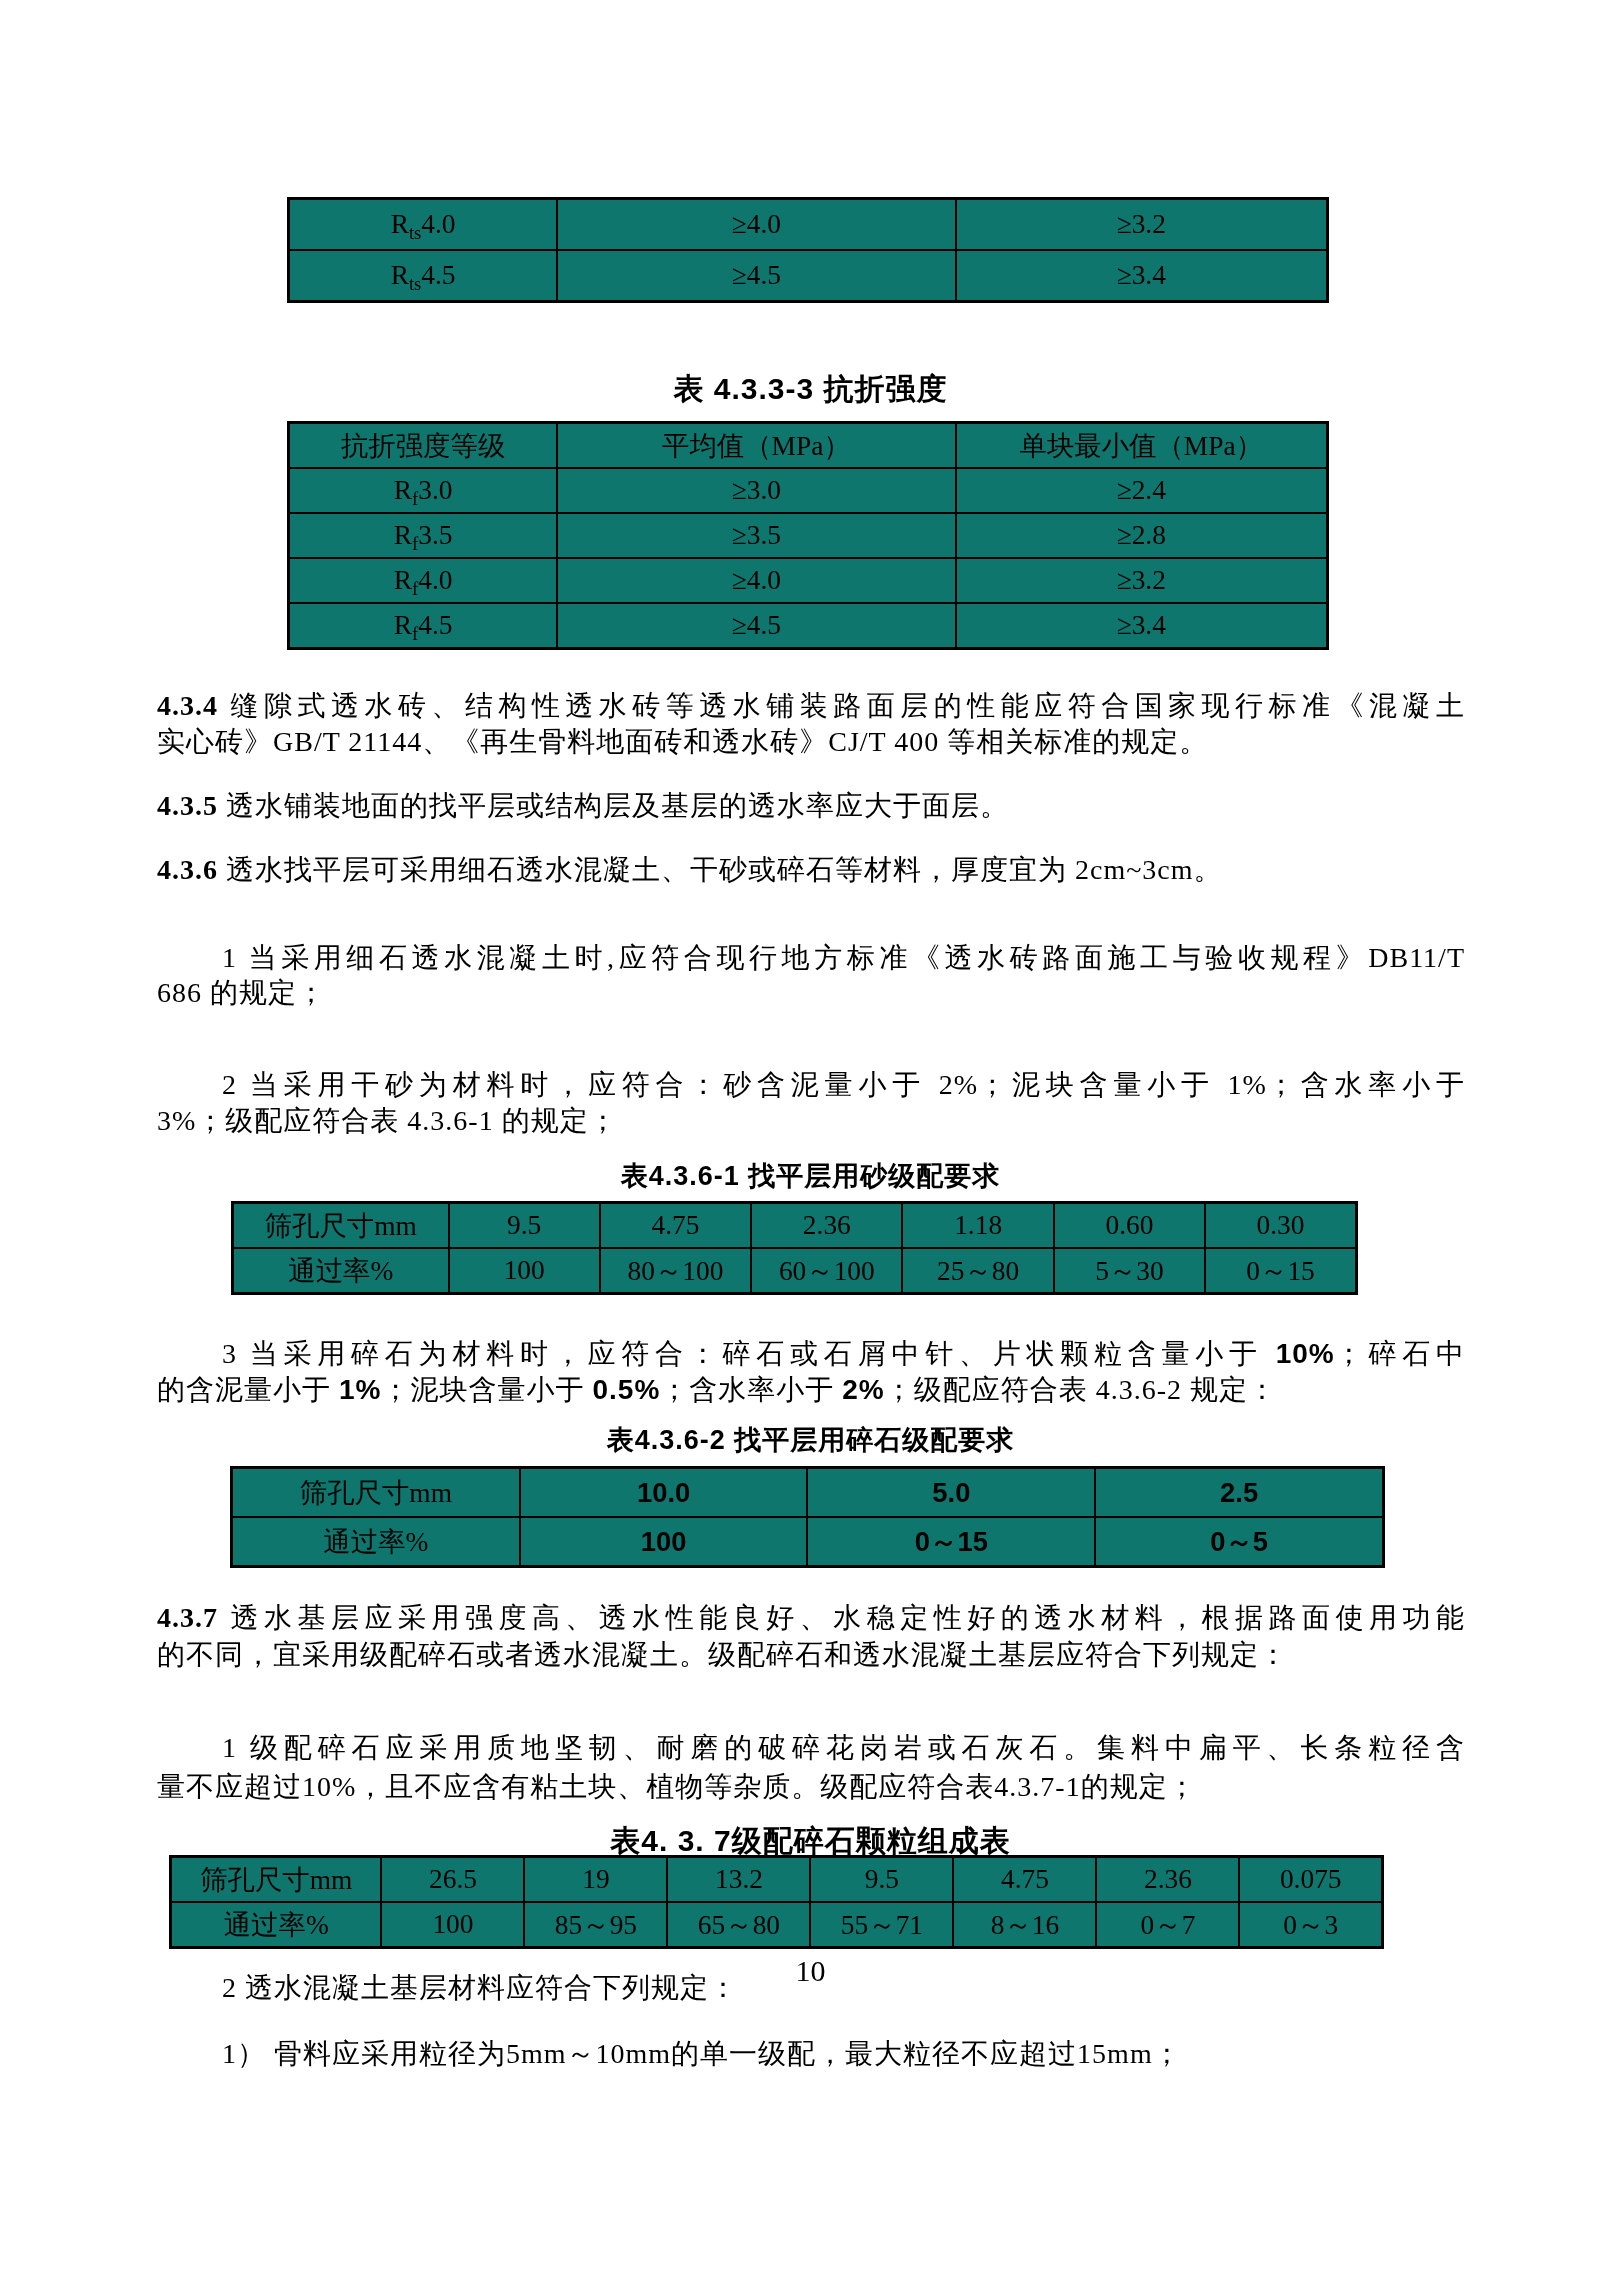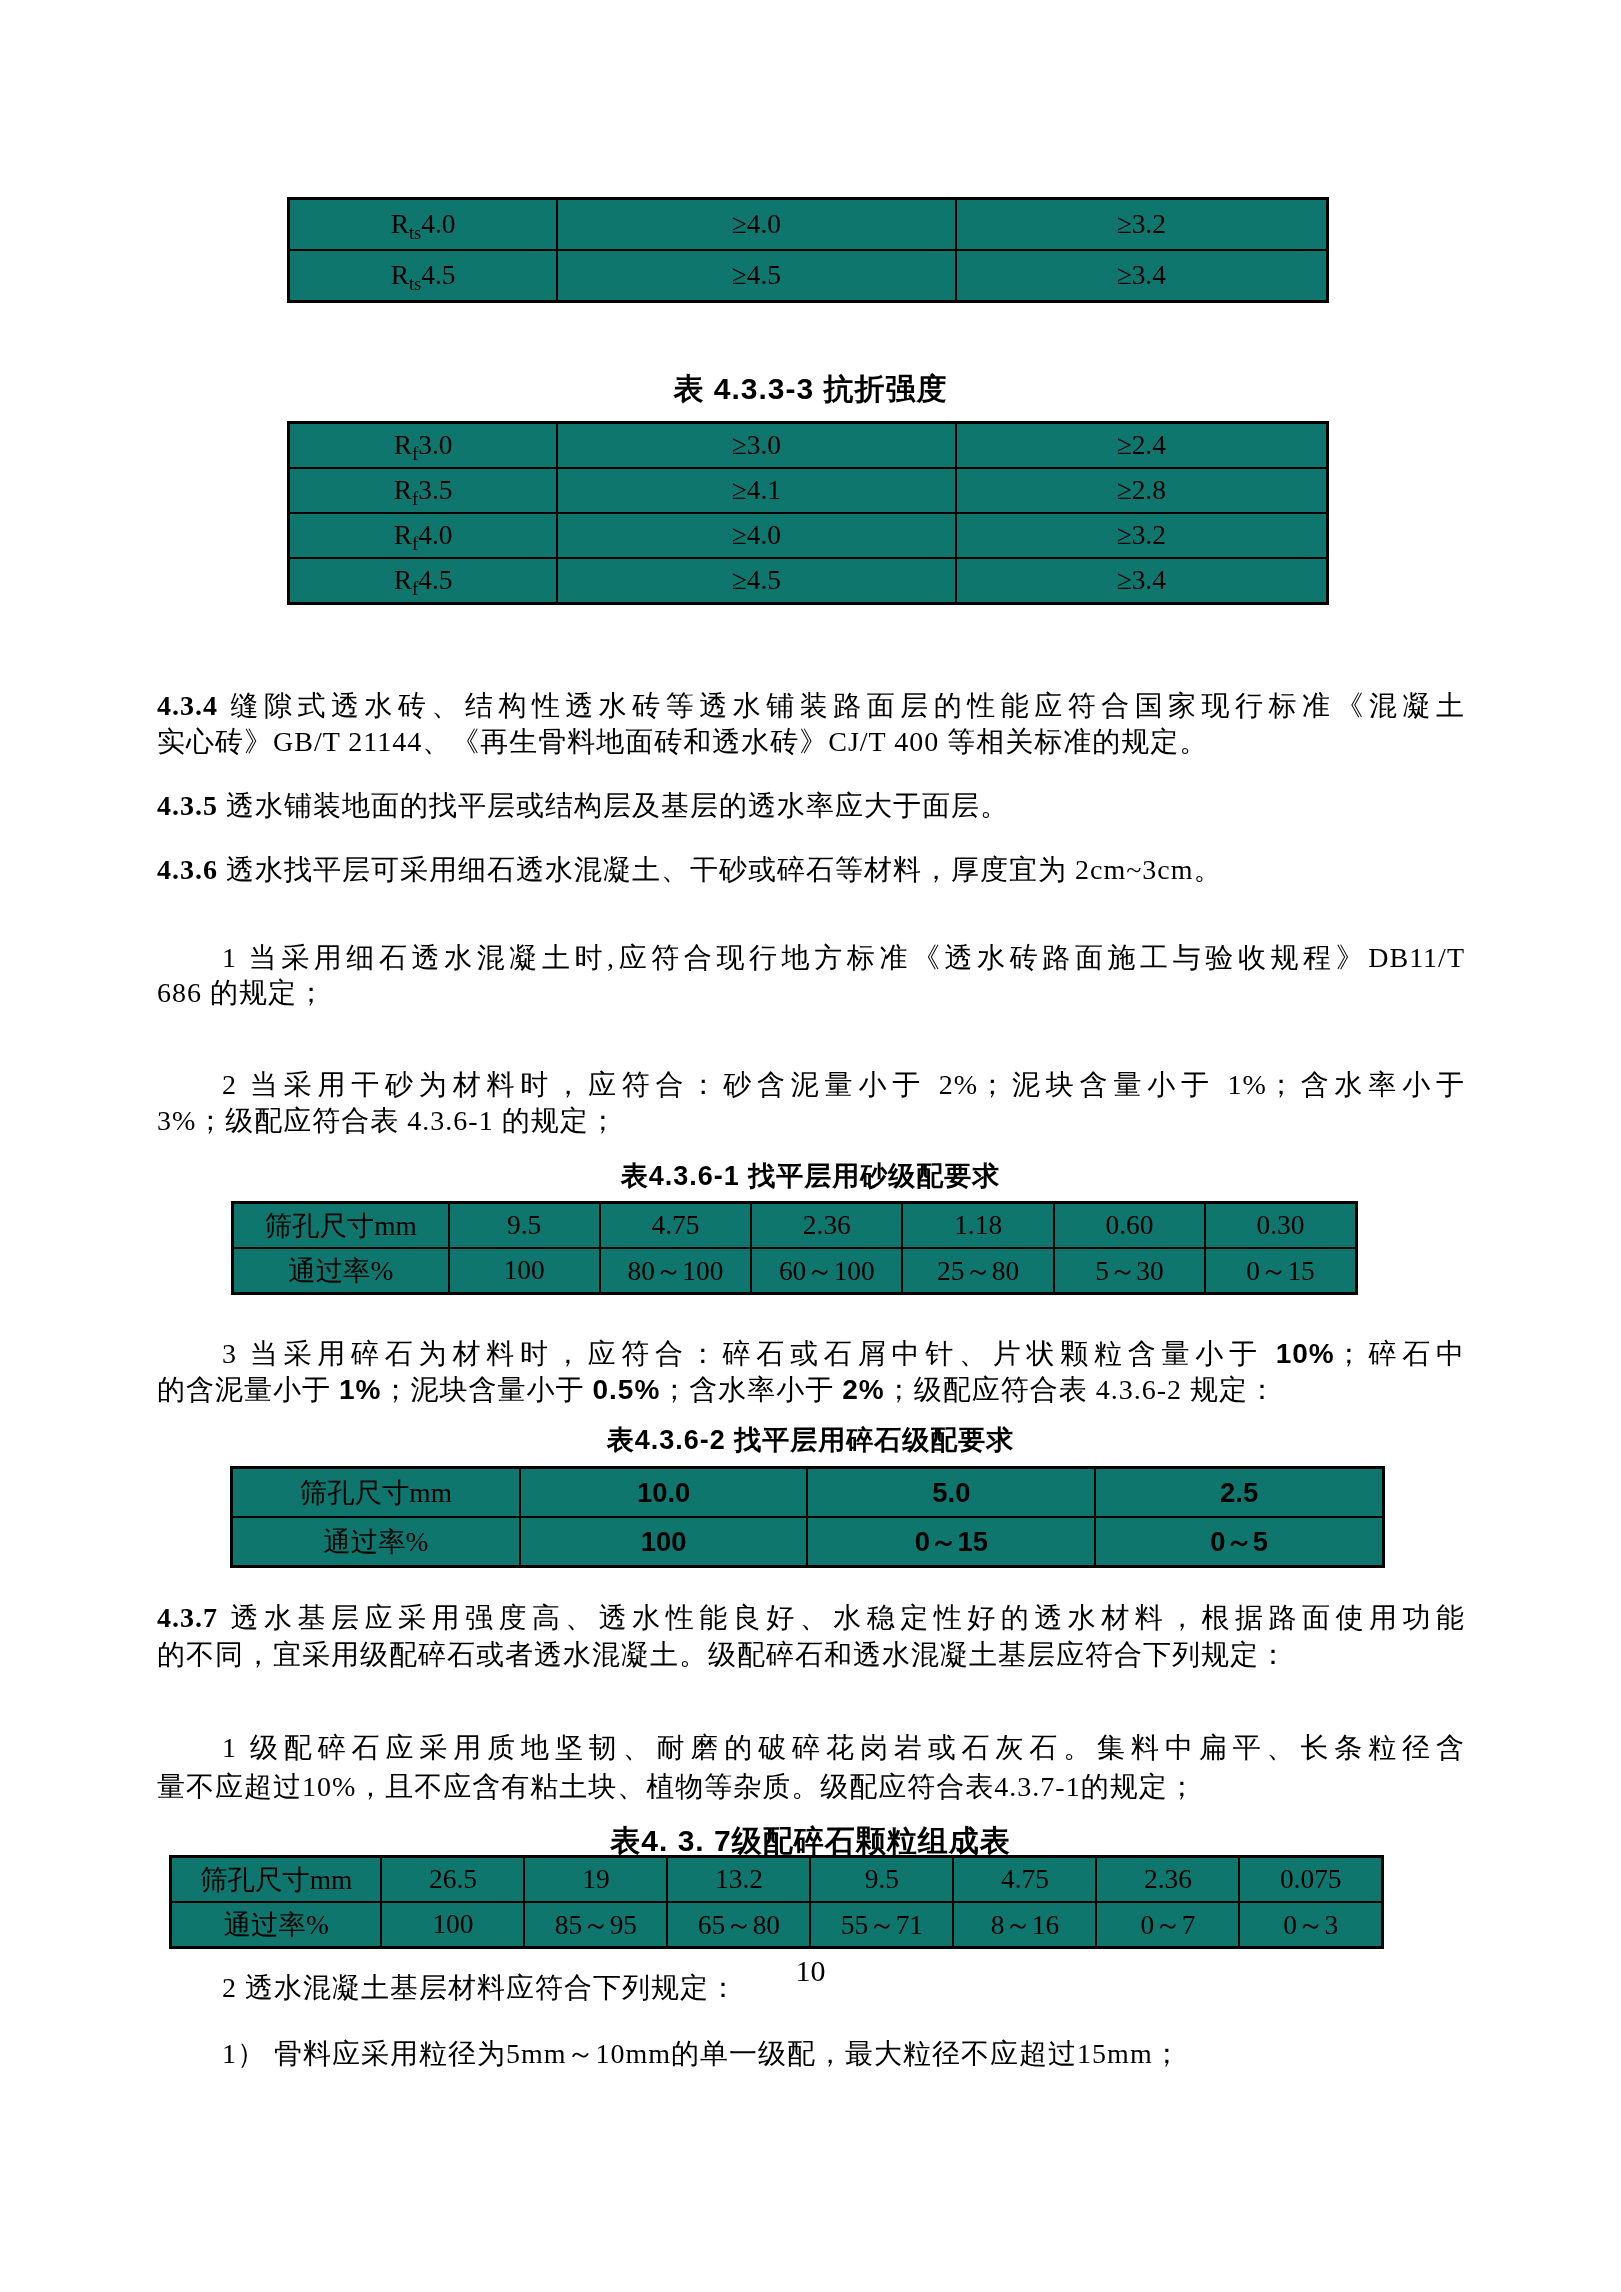--- a/index.html
+++ b/index.html
@@ -85,27 +85,32 @@
           <td>≥3.4</td>
         </tr>
       </tbody>
     </table>
 
 
   <div class="tbl-title" style="top:369px;font-size:30px">表 4.3.3-3 抗折强度</div>
   <table class="tbl t-flex">
       <tbody>
         <tr>
+          <td>抗折强度等级</td>
+          <td>平均值（MPa）</td>
+          <td>单块最小值（MPa）</td>
+        </tr>
+        <tr>
           <td><span>R</span><sub>f</sub><span>3.0</span></td>
           <td>≥3.0</td>
           <td>≥2.4</td>
         </tr>
         <tr>
           <td><span>R</span><sub>f</sub><span>3.5</span></td>
-          <td>≥4.1</td>
+          <td>≥3.5</td>
           <td>≥2.8</td>
         </tr>
         <tr>
           <td><span>R</span><sub>f</sub><span>4.0</span></td>
           <td>≥4.0</td>
           <td>≥3.2</td>
         </tr>
         <tr>
           <td><span>R</span><sub>f</sub><span>4.5</span></td>
           <td>≥4.5</td>

